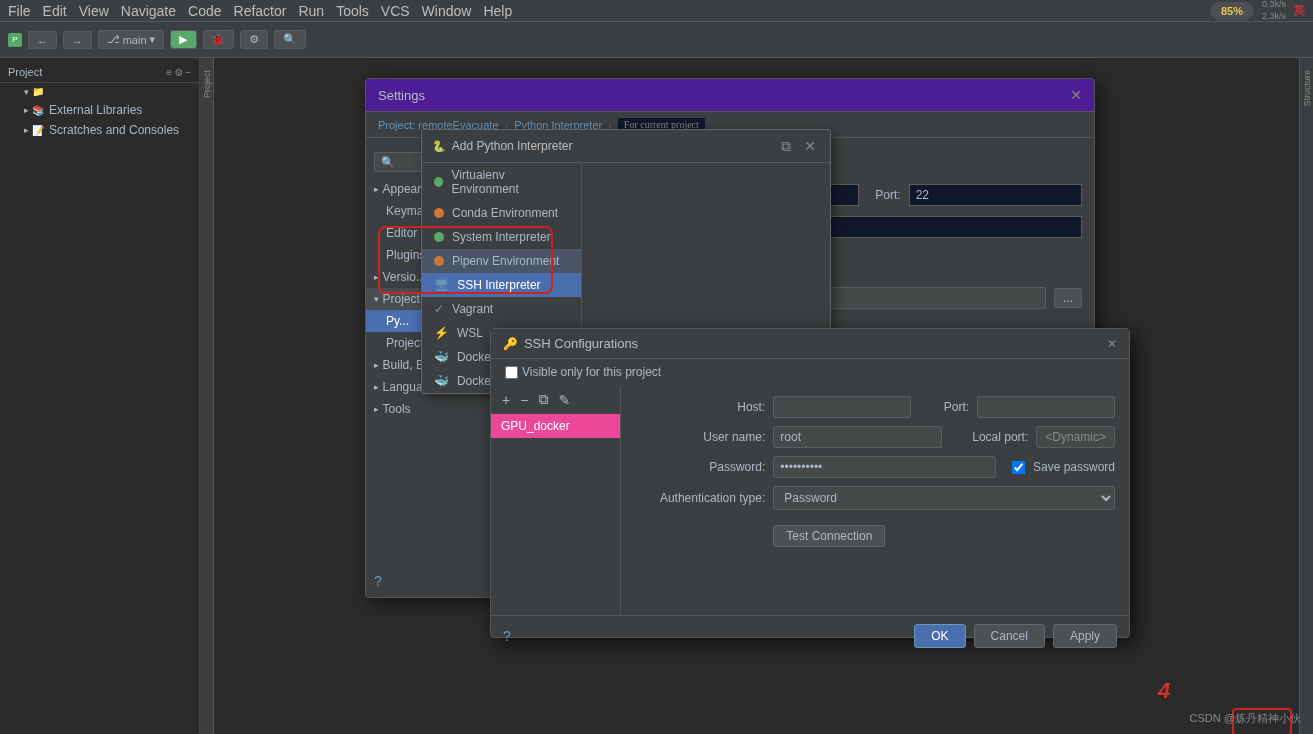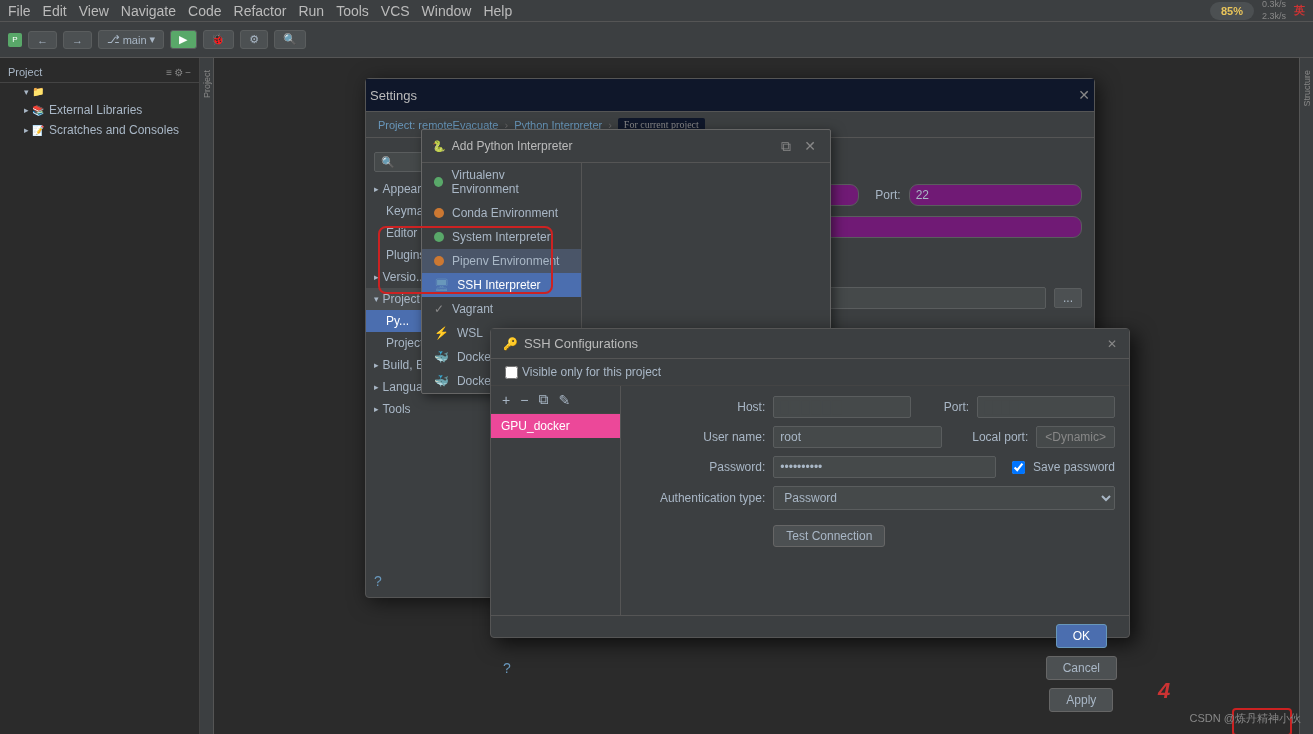--- a/index.html
+++ b/index.html
@@ -100,22 +100,22 @@
       top: 20px;
       width: 730px;
       height: 520px;
       background: #3c3f41;
       border: 1px solid #555;
       border-radius: 4px;
       box-shadow: 4px 4px 20px rgba(0,0,0,0.6);
       z-index: 10;
     }
     .dialog-title-bar {
-      background: #0f172a;
-      padding: 8px 4px;
+      background: #4c1d95;
+      padding: 8px 12px;
       display: flex;
       align-items: center;
       justify-content: space-between;
       border-bottom: 1px solid #555;
     }
     .dialog-title {
       font-size: 13px;
       color: #bbb;
     }
     .dialog-close {
@@ -234,26 +234,26 @@
       gap: 8px;
     }
     .config-label {
       width: 100px;
       font-size: 12px;
       color: #a9b7c6;
       text-align: right;
     }
     .config-input {
       flex: 1;
-      background: #701a75;
+      background: #0f172a;
       border: 1px solid #5a5d5e;
       color: #a9b7c6;
       padding: 3px 6px;
       font-size: 12px;
-      border-radius: 9px;
+      border-radius: 0;
       outline: none;
     }
     .select-config {
       background: #45494a;
       border: 1px solid #5a5d5e;
       color: #888;
       padding: 3px 6px;
       font-size: 12px;
       border-radius: 2px;
       flex: 1;
@@ -385,21 +385,20 @@
       border-top: 1px solid #555;
       padding: 8px 12px;
       display: flex;
       align-items: center;
       justify-content: space-between;
     }
     .ssh-footer-right {
       display: flex;
       gap: 8px;
       align-items: center;
-      flex-direction: column;
     }
     .btn-primary {
       background: #4b6eaf;
       border: 1px solid #6897bb;
       color: #fff;
       padding: 4px 16px;
       font-size: 12px;
       border-radius: 3px;
       cursor: pointer;
     }

